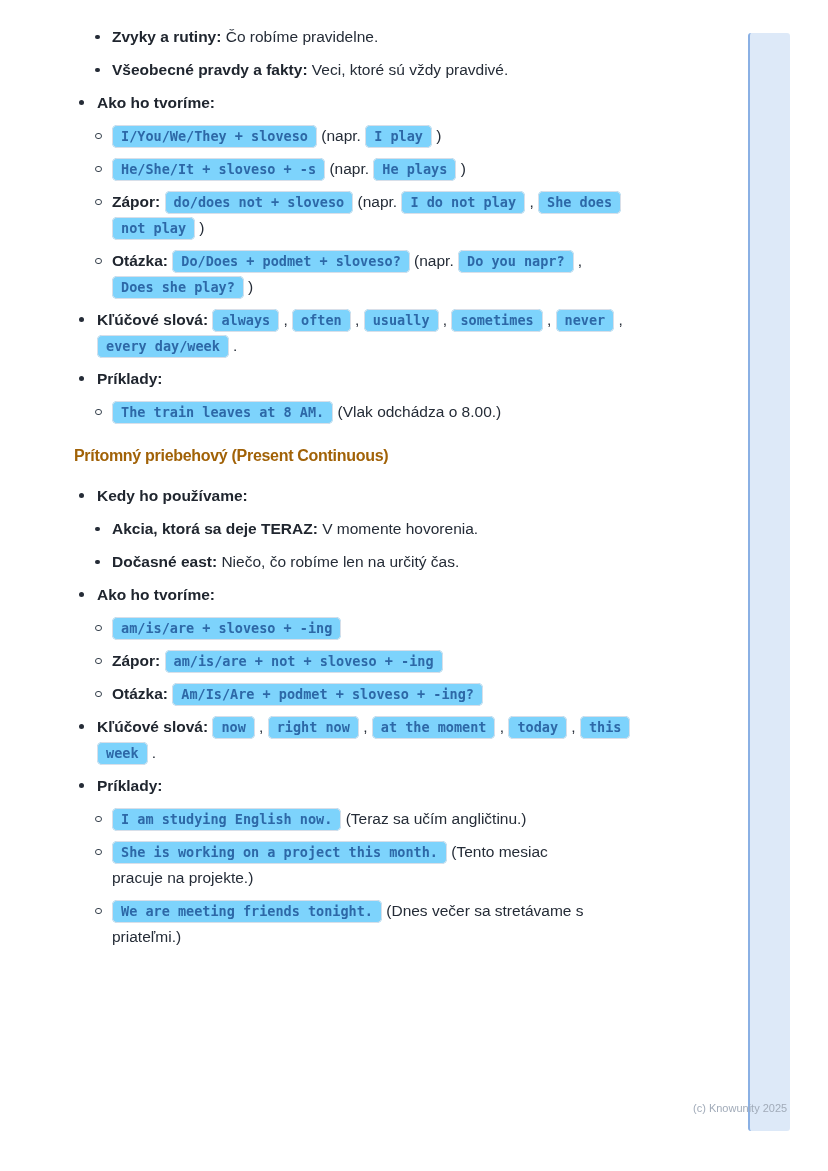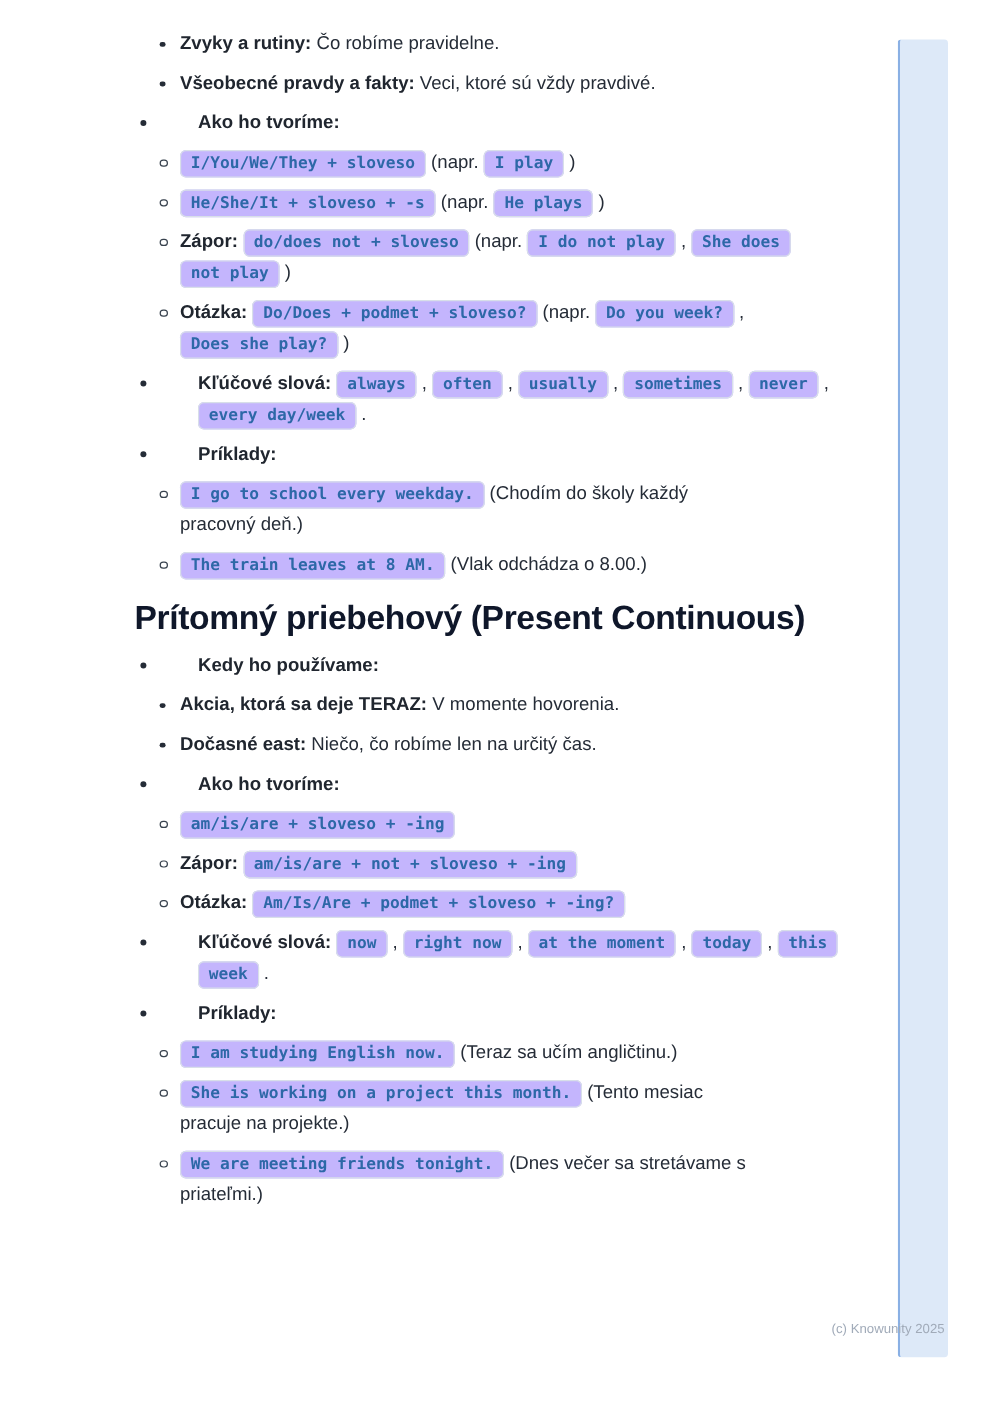--- a/index.html
+++ b/index.html
@@ -8,55 +8,55 @@
     background:#ffffff;
     font-family:"Liberation Sans", sans-serif;
     color:#252c37;
   }
   .page-edge-bar{
     position:absolute;top:33px;right:38px;width:40px;height:1098px;
     background:#dde9f8;border-left:2.5px solid #8ab0e4;
     border-radius:3px;z-index:1;
   }
   .doc{
-    position:absolute;left:0;top:24px;width:734px;z-index:2;padding-left:38px;
+    position:absolute;left:0;top:24px;width:734px;z-index:2;
   }
   .li{
     display:flex;align-items:flex-start;
     font-size:15.5px;line-height:26px;
     margin-bottom:7px;
   }
-  .li.lvl1{margin-left:74px;margin-top:4px;gap:30px;}
+  .li.lvl1{margin-left:74px;margin-top:4px;}
   .li.lvl2{margin-left:94px;}
   .bullet{flex:none;position:relative;display:inline-block;height:26px;}
   .lvl1 .bullet{width:23px;}
   .lvl2 .bullet{width:18px;}
   .bullet.disc::before{
     content:"";position:absolute;left:5px;top:10px;
     width:5px;height:5px;border-radius:50%;background:#252c37;
   }
   .lvl2 .bullet.disc::before{left:1px;top:10.5px;width:4.5px;height:4.5px;}
   .bullet.circle::before{
     content:"";position:absolute;left:1px;top:9.5px;
     width:4.5px;height:4.5px;border-radius:50%;
     border:1.5px solid #38424e;background:transparent;
   }
   .content{flex:1;min-width:0;white-space:pre-wrap;}
   .b{font-weight:700;color:#20262f;}
   .chip{
     font-family:"DejaVu Sans Mono", monospace;
     font-size:13.5px;font-weight:bold;color:#2d68a7;
-    background:#c4b5fd;border:1px solid #d8dfe9;border-radius:5px;
+    background:#7dd3fc;border:1px solid #d8dfe9;border-radius:5px;
     padding:2px 8px 3px;
     -webkit-box-decoration-break:clone;box-decoration-break:clone;
   }
   .heading{
     margin:16px 0 12px 74px;
-    font-size:28px;font-weight:700;letter-spacing:-0.3px;
-    color:#0f172a;line-height:30px;
+    font-size:16px;font-weight:700;letter-spacing:-0.3px;
+    color:#a16207;line-height:30px;
   }
   .watermark{
     position:absolute;top:1102px;left:693px;z-index:3;
     font-size:11px;color:#a1abb9;
   }
 </style>
 </head>
 <body>
 
 <div class="page-edge-bar"></div>
@@ -82,36 +82,31 @@
       <span class="bullet circle"></span>
       <span class="content"><span class="chip">He/She/It + sloveso + -s</span><span class="t"> (napr. </span><span class="chip">He plays</span><span class="t"> )</span></span>
     </div>
     <div class="li lvl2">
       <span class="bullet circle"></span>
       <span class="content"><strong class="b">Zápor:</strong><span class="t"> </span><span class="chip">do/does not + sloveso</span><span class="t"> (napr. </span><span class="chip">I do not play</span><span class="t"> , </span><span class="chip">She does
 not play</span><span class="t"> )</span></span>
     </div>
     <div class="li lvl2">
       <span class="bullet circle"></span>
-      <span class="content"><strong class="b">Otázka:</strong><span class="t"> </span><span class="chip">Do/Does + podmet + sloveso?</span><span class="t"> (napr. </span><span class="chip">Do you week?</span><span class="t"> ,
+      <span class="content"><strong class="b">Otázka:</strong><span class="t"> </span><span class="chip">Do/Does + podmet + sloveso?</span><span class="t"> (napr. </span><span class="chip">Do you napr?</span><span class="t"> ,
 </span><span class="chip">Does she play?</span><span class="t"> )</span></span>
     </div>
     <div class="li lvl1">
       <span class="bullet disc"></span>
       <span class="content"><strong class="b">Kľúčové slová:</strong><span class="t"> </span><span class="chip">always</span><span class="t"> , </span><span class="chip">often</span><span class="t"> , </span><span class="chip">usually</span><span class="t"> , </span><span class="chip">sometimes</span><span class="t"> , </span><span class="chip">never</span><span class="t"> ,
 </span><span class="chip">every day/week</span><span class="t"> .</span></span>
     </div>
     <div class="li lvl1">
       <span class="bullet disc"></span>
       <span class="content"><strong class="b">Príklady:</strong></span>
-    </div>
-    <div class="li lvl2">
-      <span class="bullet circle"></span>
-      <span class="content"><span class="chip">I go to school every weekday.</span><span class="t"> (Chodím do školy každý
-pracovný deň.)</span></span>
     </div>
     <div class="li lvl2">
       <span class="bullet circle"></span>
       <span class="content"><span class="chip">The train leaves at 8 AM.</span><span class="t"> (Vlak odchádza o 8.00.)</span></span>
     </div>
     <h2 class="heading">Prítomný priebehový (Present Continuous)</h2>
     <div class="li lvl1">
       <span class="bullet disc"></span>
       <span class="content"><strong class="b">Kedy ho používame:</strong></span>
     </div>

